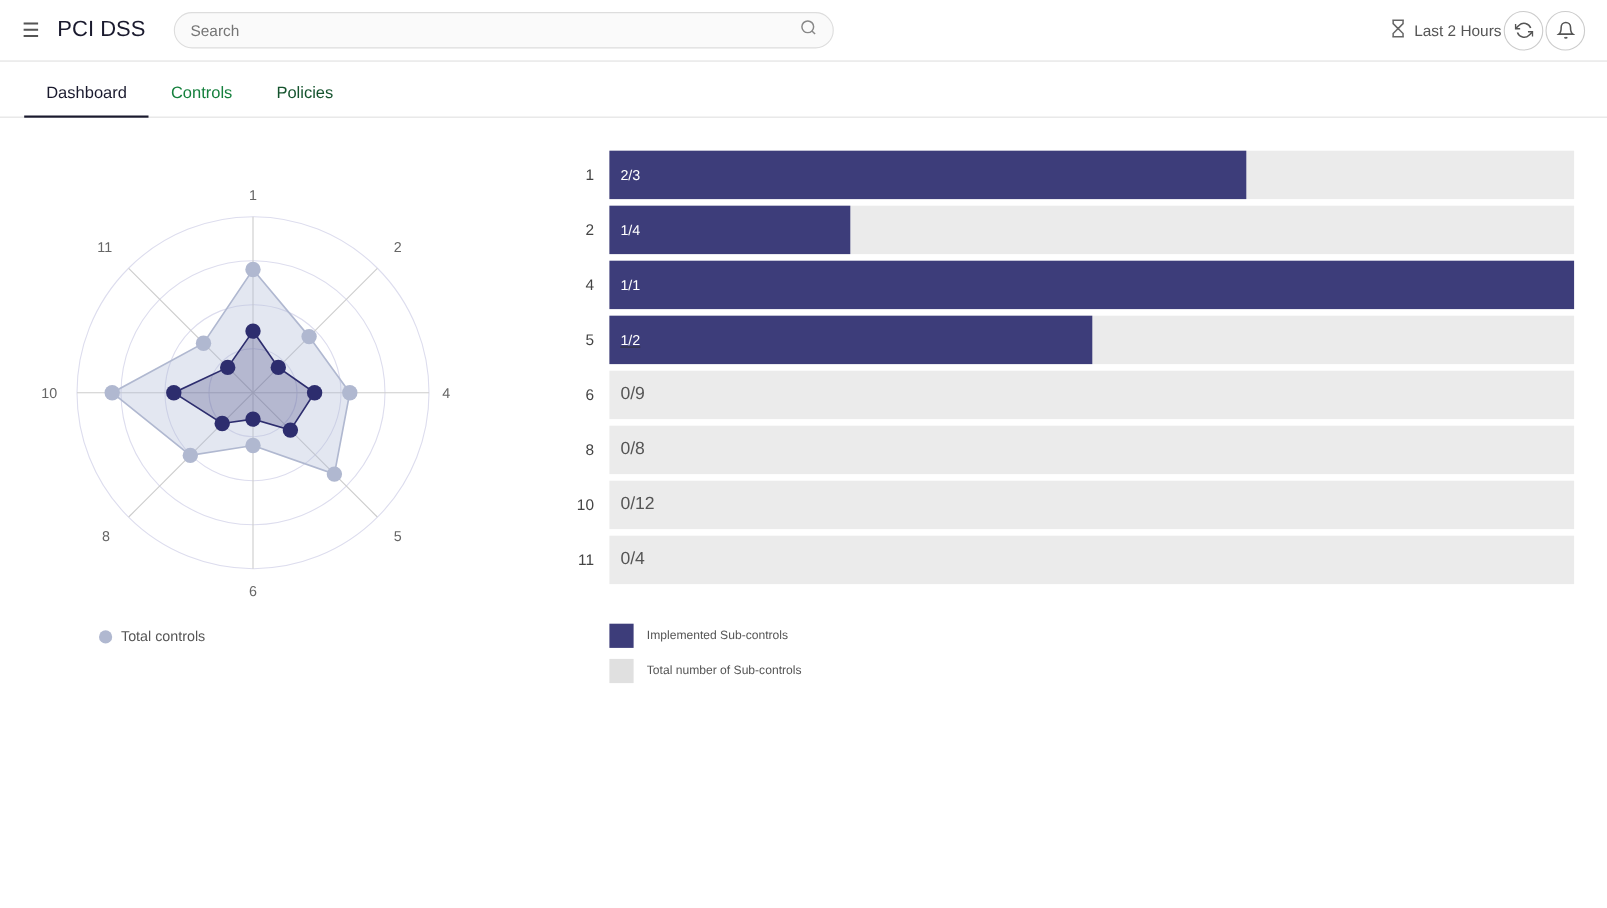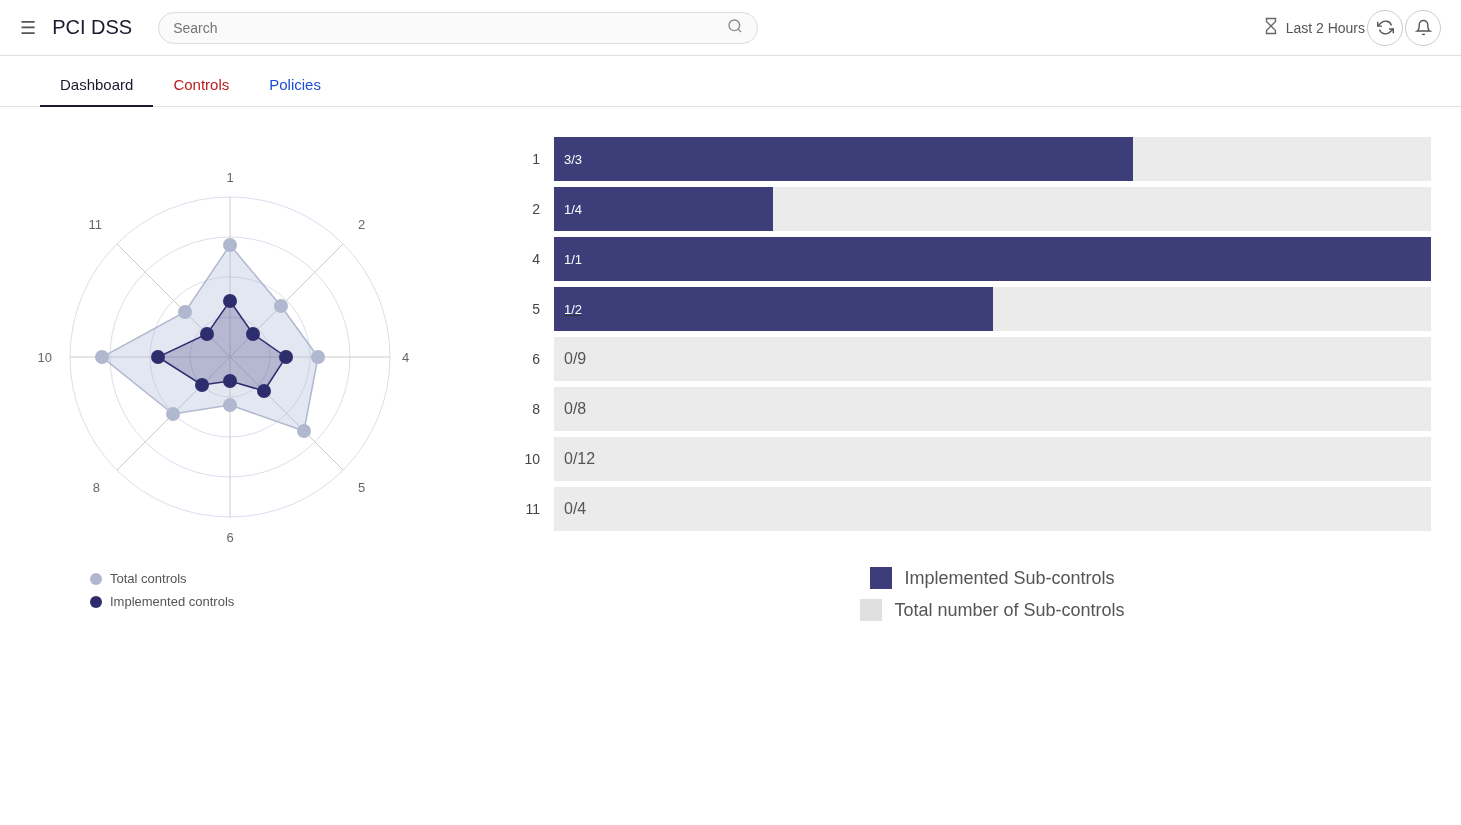--- a/index.html
+++ b/index.html
@@ -55,39 +55,39 @@
       display: flex; align-items: center; justify-content: center;
       cursor: pointer;
       color: #555;
       font-size: 16px;
     }
 
     
     .tabs {
       display: flex;
       gap: 0;
-      padding: 0 40px;
+      padding: 0 22px;
       border-bottom: 1px solid #e0e0e0;
       margin-top: 8px;
     }
     .tab {
       padding: 12px 20px;
       cursor: pointer;
       font-size: 15px;
       color: #666;
       border-bottom: 2px solid transparent;
       margin-bottom: -1px;
     }
     .tab.active {
       color: #1a1a2e;
       border-bottom: 2px solid #1a1a2e;
       font-weight: 500;
     }
-    .tab-controls { color: #b91c1c; }
-    .tab-policies { color: #1d4ed8; }
+    .tab-controls { color: #15803d; }
+    .tab-policies { color: #14532d; }
 
     
     .main {
       display: flex;
       padding: 30px 30px 20px 30px;
       gap: 40px;
     }
 
     
     .left-panel {
@@ -173,23 +173,22 @@
       margin-top: 30px;
       padding-left: 44px;
       display: flex;
       flex-direction: column;
       gap: 10px;
     }
     .bottom-legend-item {
       display: flex;
       align-items: center;
       gap: 12px;
-      font-size: 18px;
-      color: #555;
-      justify-content: center;
+      font-size: 11px;
+      color: #555;
     }
     .legend-box {
       width: 22px; height: 22px;
       flex-shrink: 0;
     }
     .legend-box-impl { background: #3d3d7a; }
     .legend-box-total { background: #e0e0e0; }
   </style>
 </head>
 <body>
@@ -297,35 +296,31 @@
           <text x="-178" y="5" text-anchor="end" font-size="13" fill="#666">10</text>
           <text x="-128" y="-128" text-anchor="end" font-size="13" fill="#666">11</text>
         </g>
       </svg>
     </div>
     <div class="radar-legend">
       <div class="legend-item">
         <span class="legend-dot legend-dot-total"></span>
         <span>Total controls</span>
       </div>
-      <div class="legend-item">
-        <span class="legend-dot legend-dot-impl"></span>
-        <span>Implemented controls</span>
-      </div>
     </div>
   </div>
 
   <div class="right-panel">
 
     <div id="bar-rows-container">
         <div class="bar-row">
           <div class="bar-label">1</div>
           <div class="bar-track">
             <div class="bar-fill" style="width: 66%;">
-              <span class="bar-value">3/3</span>
+              <span class="bar-value">2/3</span>
             </div>
           </div>
         </div>
         <div class="bar-row">
           <div class="bar-label">2</div>
           <div class="bar-track">
             <div class="bar-fill" style="width: 25%;">
               <span class="bar-value">1/4</span>
             </div>
           </div>

